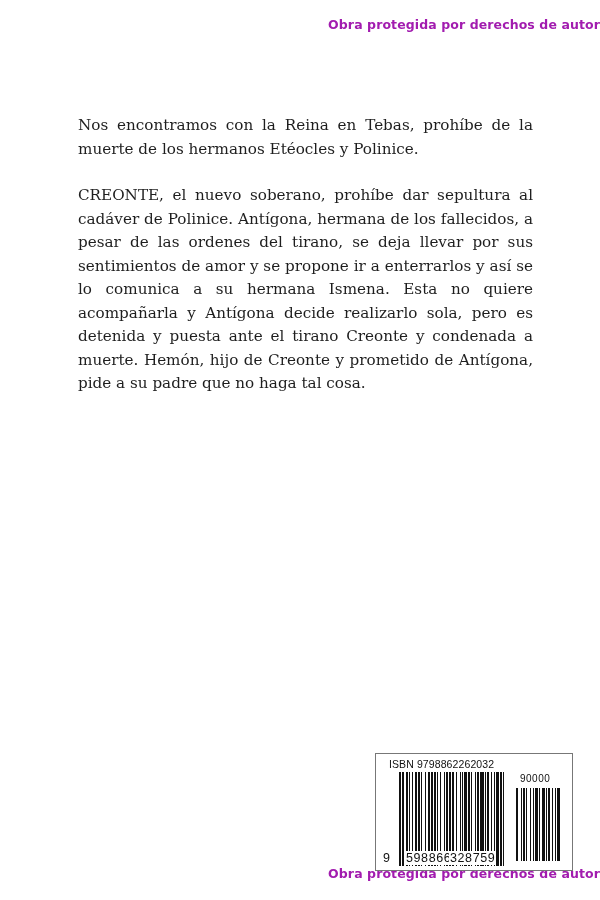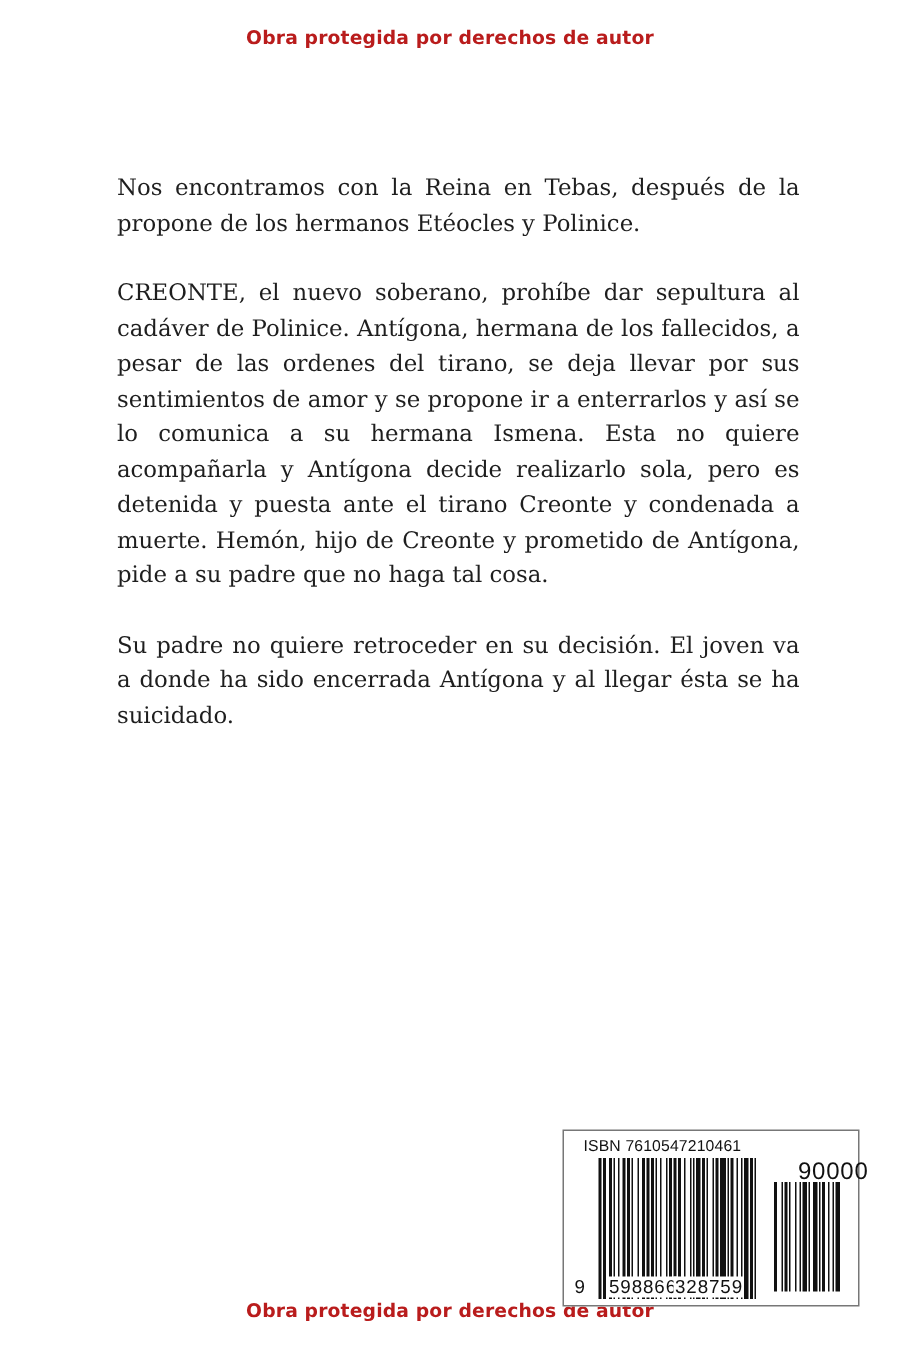--- a/index.html
+++ b/index.html
@@ -11,25 +11,25 @@
       width: 600px;
       height: 900px;
       position: relative;
       overflow: hidden;
       font-family: "DejaVu Serif", serif;
     }
     .watermark {
       position: absolute;
       left: 0;
       width: 600px;
-      text-align: center;
+      text-align: right;
       font-family: "DejaVu Sans", sans-serif;
       font-size: 12.5px;
       font-weight: bold;
-      color: #b91c1c;
+      color: #a21caf;
       letter-spacing: 0.1px;
     }
     .watermark.top { top: 17px; }
     .watermark.bottom { top: 866px; z-index: 1; }
 
     .content {
       position: absolute;
       left: 78px;
       top: 114px;
       width: 455px;
@@ -58,24 +58,24 @@
       position: absolute;
       left: 13px;
       top: 4px;
       font-family: "Liberation Sans", sans-serif;
       font-size: 10.5px;
       color: #111;
       letter-spacing: 0.1px;
     }
     .price-label {
       position: absolute;
-      left: 156px;
+      left: 144px;
       top: 19px;
       font-family: "Liberation Sans", sans-serif;
-      font-size: 16px;
+      font-size: 10px;
       color: #111;
       letter-spacing: 0.5px;
     }
     .bars {
       position: absolute;
       display: flex;
       align-items: flex-start;
     }
     .bars .b {
       background: #111;
@@ -106,27 +106,26 @@
     .d-first { left: 6px; background: transparent; }
     .d-left { left: 29px; }
     .d-right { left: 73px; }
   </style>
 </head>
 <body>
 
 <div class="watermark top">Obra protegida por derechos de autor</div>
 
 <div class="content">
-  <p>Nos encontramos con la Reina en Tebas, después de la propone de los hermanos Etéocles y Polinice.</p>
+  <p>Nos encontramos con la Reina en Tebas, prohíbe de la muerte de los hermanos Etéocles y Polinice.</p>
   <p>CREONTE, el nuevo soberano, prohíbe dar sepultura al cadáver de Polinice. Antígona, hermana de los fallecidos, a pesar de las ordenes del tirano, se deja llevar por sus sentimientos de amor y se propone ir a enterrarlos y así se lo comunica a su hermana Ismena. Esta no quiere acompañarla y Antígona decide realizarlo sola, pero es detenida y puesta ante el tirano Creonte y condenada a muerte. Hemón, hijo de Creonte y prometido de Antígona, pide a su padre que no haga tal cosa.</p>
-  <p>Su padre no quiere retroceder en su decisión. El joven va a donde ha sido encerrada Antígona y al llegar ésta se ha suicidado.</p>
 </div>
 
 <div class="barcode-box">
-  <div class="isbn-label">ISBN 7610547210461</div>
+  <div class="isbn-label">ISBN 9798862262032</div>
   <div class="price-label">90000</div>
   <div class="bars main-bars" id="main-bars">
       <div class="b" style="width: 2.3px;"></div>
       <div class="s" style="width: 1.15px;"></div>
       <div class="b" style="width: 1.15px;"></div>
       <div class="s" style="width: 2.3px;"></div>
       <div class="b" style="width: 2.3px;"></div>
       <div class="s" style="width: 1.15px;"></div>
       <div class="b" style="width: 1.15px;"></div>
       <div class="s" style="width: 1.15px;"></div>

